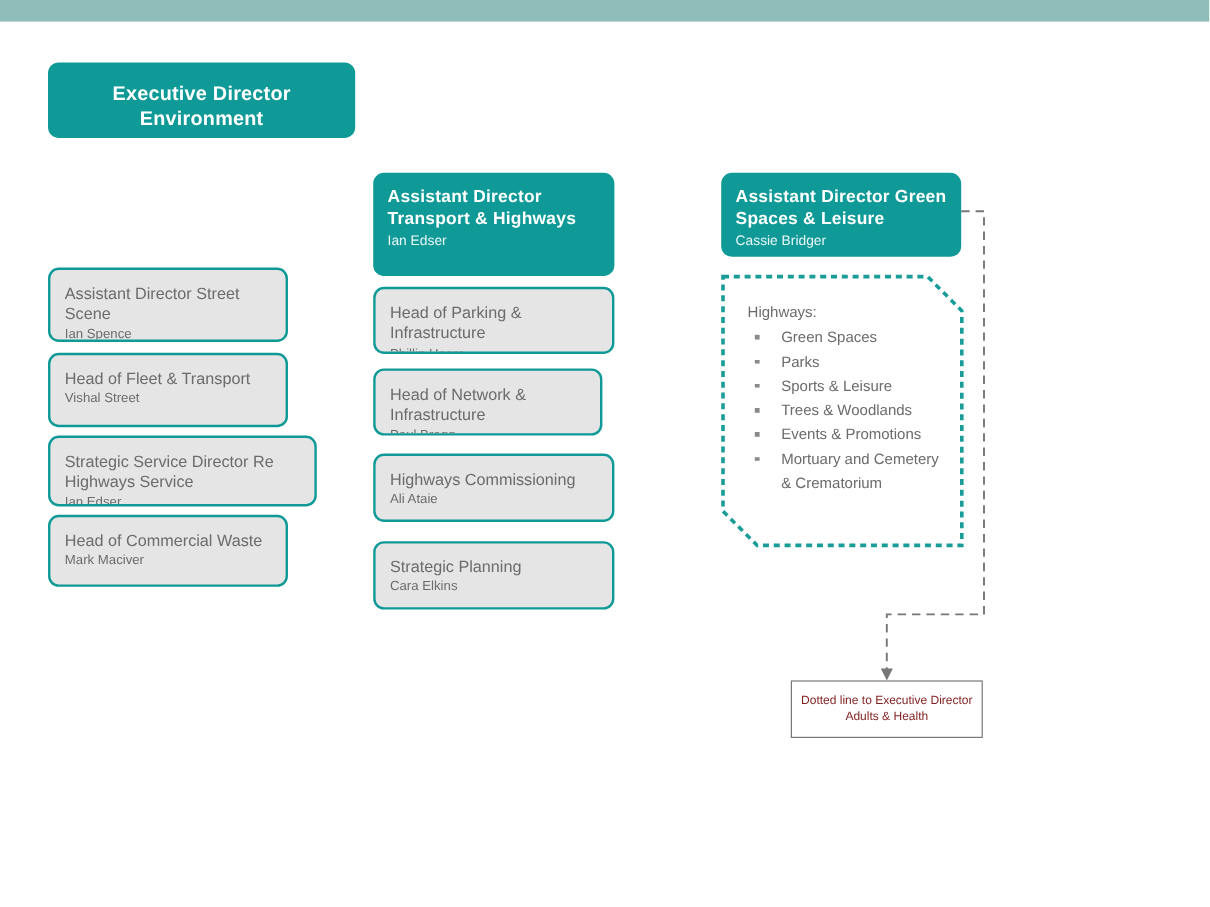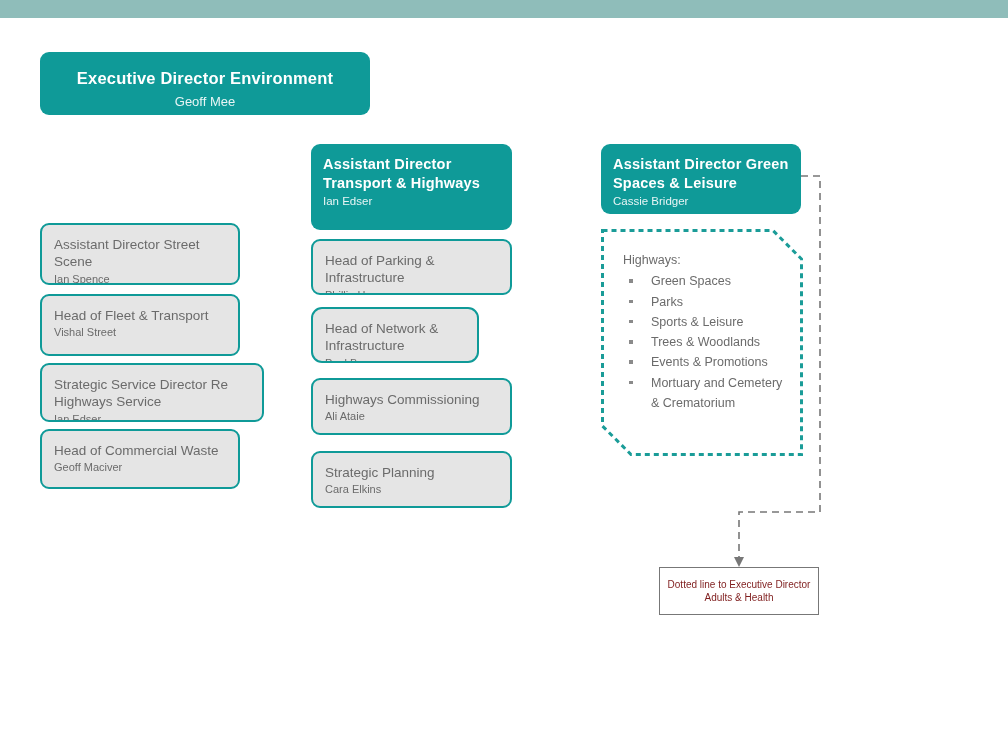--- a/index.html
+++ b/index.html
@@ -180,21 +180,21 @@
     padding: 0 6px;
   }
 </style>
 </head>
 <body>
 
 <div id="canvas">
 
   <div id="top-bar"></div>
 
-  <div class="node filled root" style="left:40px; top:52px; width:330px; height:63px;">
+  <div class="node filled root" style="left:40px; top:52px; width:256px; height:63px;">
     <span class="role">Executive Director Environment</span>
     <span class="person">Geoff Mee</span>
   </div>
 
 
   <div class="node outlined" style="left:40px; top:223px; width:200px; height:62px;">
     <span class="role">Assistant Director Street Scene</span>
     <span class="person">Ian Spence</span>
   </div>
 
@@ -203,34 +203,34 @@
     <span class="person">Vishal Street</span>
   </div>
 
   <div class="node outlined" style="left:40px; top:363px; width:224px; height:59px;">
     <span class="role">Strategic Service Director Re Highways Service</span>
     <span class="person">Ian Edser</span>
   </div>
 
   <div class="node outlined" style="left:40px; top:429px; width:200px; height:60px;">
     <span class="role">Head of Commercial Waste</span>
-    <span class="person">Geoff Maciver</span>
+    <span class="person">Mark Maciver</span>
   </div>
 
   <div class="node filled" style="left:311px; top:144px; width:201px; height:86px;">
     <span class="role">Assistant Director Transport &amp; Highways</span>
     <span class="person">Ian Edser</span>
   </div>
 
   <div class="node outlined" style="left:311px; top:239px; width:201px; height:56px;">
     <span class="role">Head of Parking &amp; Infrastructure</span>
     <span class="person">Phillip Hoare</span>
   </div>
 
-  <div class="node outlined" style="left:311px; top:307px; width:168px; height:56px;border-radius:11px;">
+  <div class="node outlined" style="left:311px; top:307px; width:191px; height:56px;">
     <span class="role">Head of Network &amp; Infrastructure</span>
     <span class="person">Paul Bragg</span>
   </div>
 
   <div class="node outlined" style="left:311px; top:378px; width:201px; height:57px;">
     <span class="role">Highways Commissioning</span>
     <span class="person">Ali Ataie</span>
   </div>
 
   <div class="node outlined" style="left:311px; top:451px; width:201px; height:57px;">

